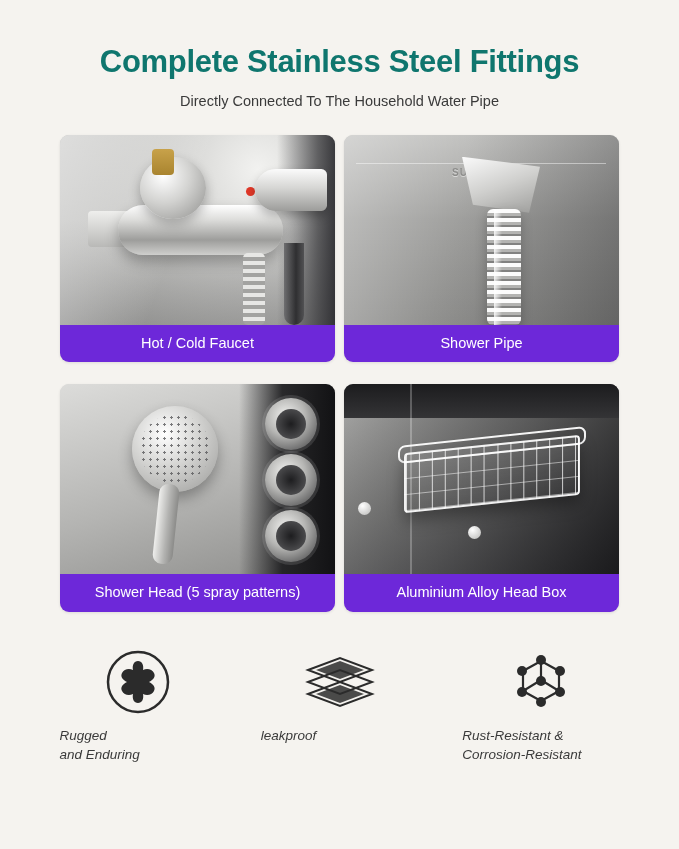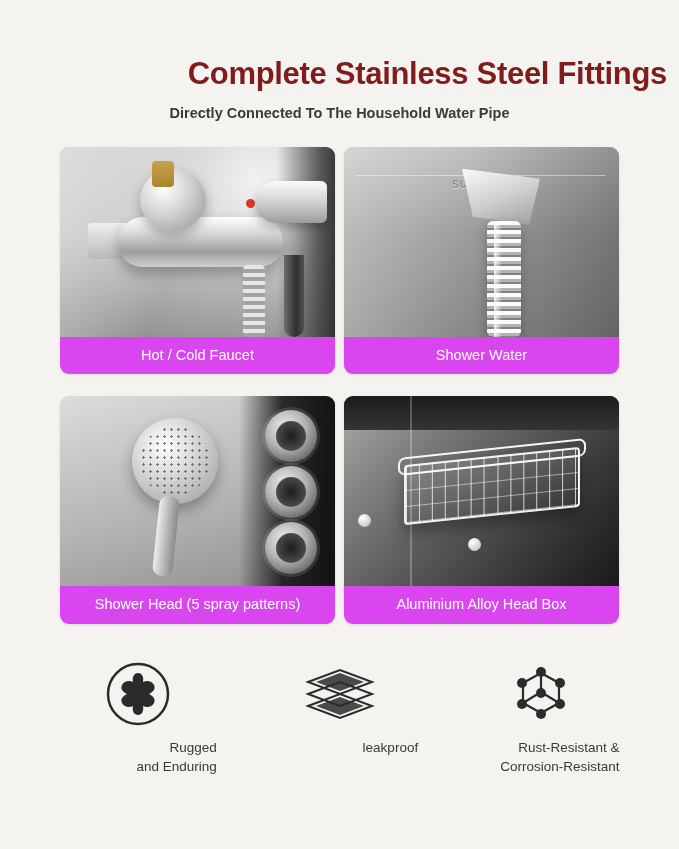--- a/index.html
+++ b/index.html
@@ -22,31 +22,30 @@
   }
 
   
   .header {
     padding-top: 44px;
     text-align: center;
   }
   .headline {
     font-size: 31px;
     font-weight: bold;
-    color: #7f1d1d;
+    color: #0f766e;
     letter-spacing: -0.3px;
-    margin: 12px;
+    margin: 0;
     line-height: 1.15;
-    text-align: right;
   }
   .subhead {
     font-size: 14.5px;
     color: #3a3a3a;
     margin: 13px 0 0 0;
-    font-weight: bold;
+    font-weight: normal;
   }
 
   
   .card-grid {
     margin: 26px auto 0 auto;
     width: 559px;
     display: grid;
     grid-template-columns: 275px 275px;
     grid-column-gap: 9px;
     grid-row-gap: 22px;
@@ -57,21 +56,21 @@
     overflow: hidden;
     background: #d8d8d6;
     box-shadow: 0 1px 3px rgba(0,0,0,0.10);
   }
   .card-photo {
     position: relative;
     height: 190px;
     overflow: hidden;
   }
   .card-label {
-    background: #d946ef;
+    background: #6d28d9;
     color: #ffffff;
     font-size: 14.5px;
     text-align: center;
     padding: 11px 4px 12px 4px;
     line-height: 1;
     font-weight: normal;
   }
 
   
   .ph-faucet {
@@ -269,21 +268,22 @@
   .features {
     margin: 34px auto 0 auto;
     width: 560px;
     display: flex;
     justify-content: center;
     align-items: flex-start;
     gap: 44px;
   }
   .feature {
     width: 160px;
-    text-align: right;
+    text-align: left;
+    font-style: italic;
   }
   .feature-icon {
     height: 72px;
     display: flex;
     align-items: center;
     justify-content: center;
   }
   .feature-text {
     font-size: 13.5px;
     color: #3a3a3a;
@@ -322,21 +322,21 @@
 
     <div class="card">
       <div class="card-photo ph-hose">
         <div class="panel"></div>
         <div class="seam"></div>
         <div class="sus-text">SUS304</div>
         <div class="bracket"></div>
         <div class="coil"></div>
         <div class="hose-shine"></div>
       </div>
-      <div class="card-label">Shower Water</div>
+      <div class="card-label">Shower Pipe</div>
     </div>
 
     <div class="card">
       <div class="card-photo ph-head">
         <div class="head-disc">
           <div class="head-face"></div>
         </div>
         <div class="head-handle"></div>
         <div class="dark-right"></div>
         <div class="spray-chip chip1"></div>

